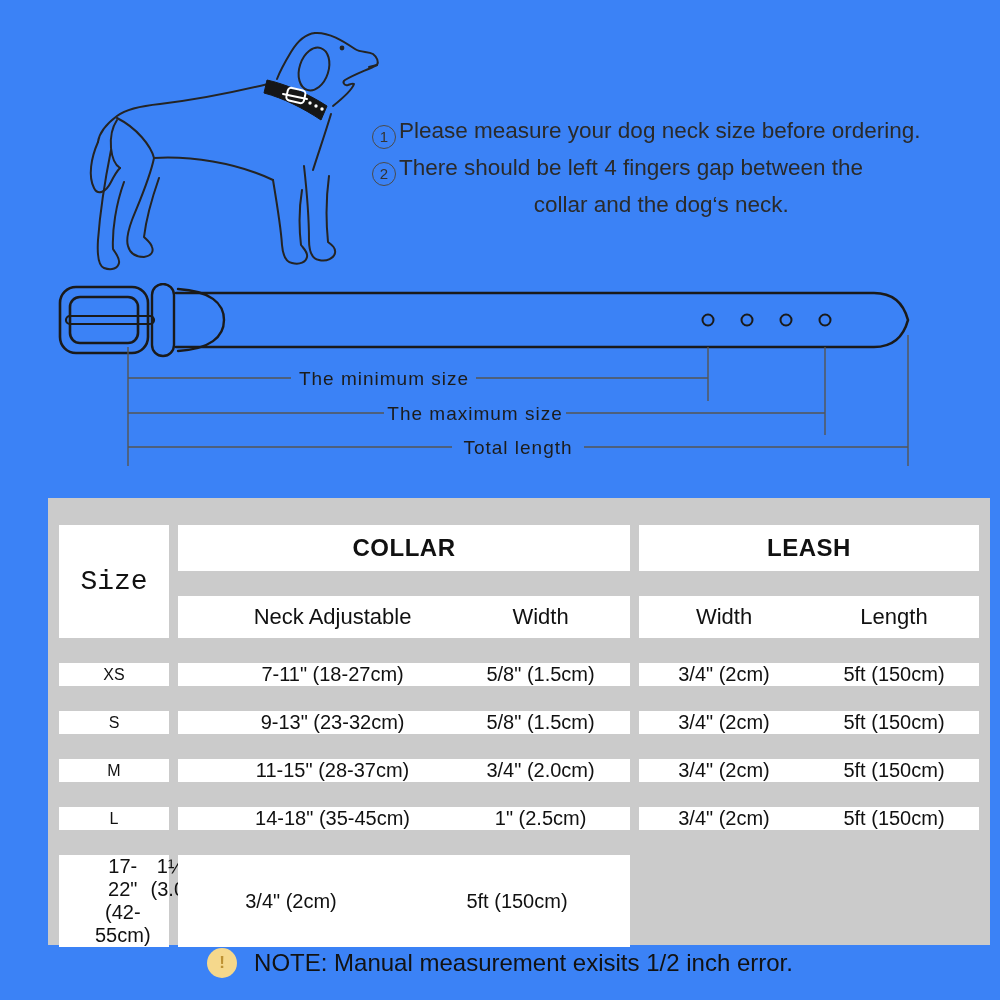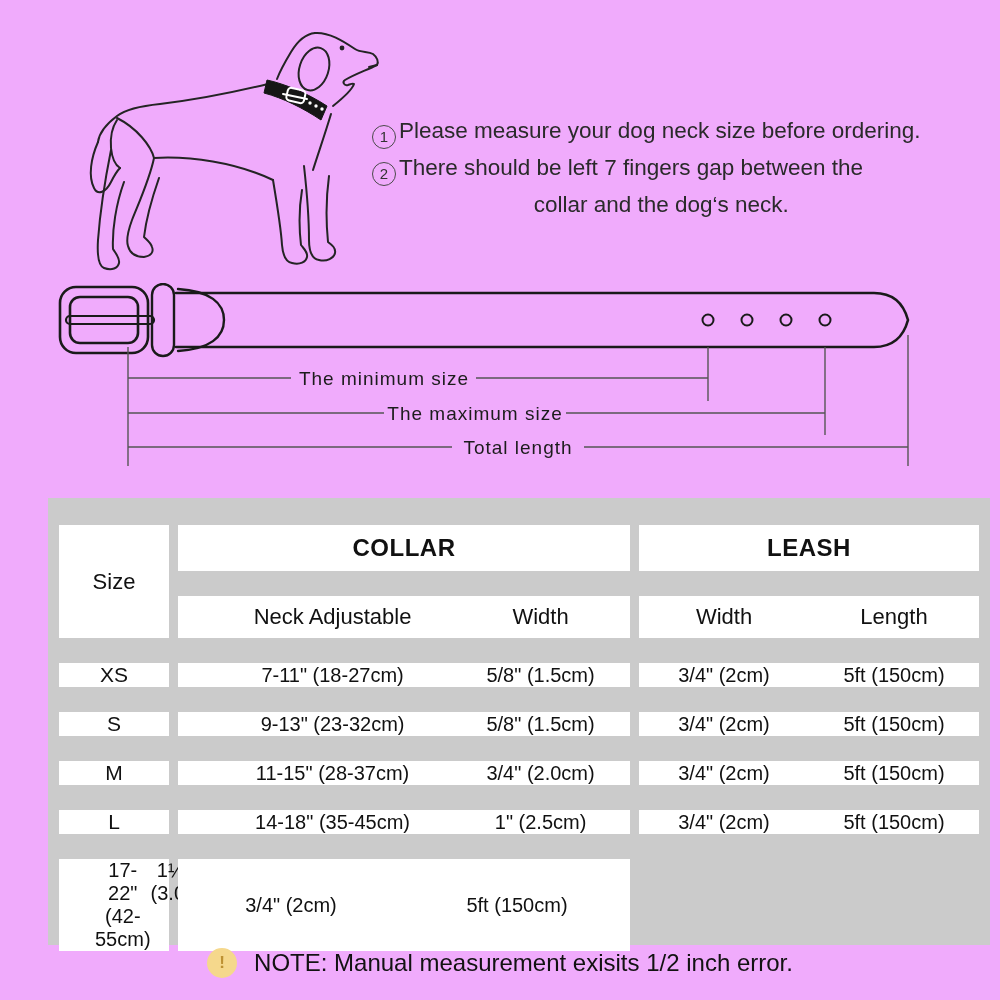--- a/index.html
+++ b/index.html
@@ -1,43 +1,43 @@
 <!DOCTYPE html>
 <html><head>
 <meta charset="utf-8">
 <style>
   html,body{margin:0;padding:0;background:#fff;}
-  .canvas{position:relative;width:1000px;height:1000px;background:#f0abfc;overflow:hidden;
+  .canvas{position:relative;width:1000px;height:1000px;background:#3b82f6;overflow:hidden;
           font-family:"Liberation Sans",sans-serif;color:#1a1a1a;}
   svg{display:block;}
 
   
   .instructions{position:absolute;left:372px;top:112px;font-size:22.5px;line-height:37px;color:#2a2a2a;}
   .instr-line{white-space:nowrap;}
   .num-circle{display:inline-flex;align-items:center;justify-content:center;width:24px;height:24px;
               box-sizing:border-box;border:1.6px solid #4a4a4a;border-radius:50%;font-size:15px;
               margin-right:3px;vertical-align:-4px;color:#333;}
   .instr-cont{padding-left:30px;text-align:center;}
 
   
   .size-table{position:absolute;left:48px;top:498px;width:942px;height:447px;background:#cbcbcb;
               box-sizing:border-box;padding:11px;display:grid;gap:9px;
               grid-template-columns:110px 452px 1fr;
               grid-template-rows:62px 58px repeat(5,1fr);}
   .cell{background:#fff;display:flex;align-items:center;justify-content:center;font-size:20px;color:#111;margin-top:16px;}
-  .size-head{grid-row:1/3;font-size:22px;}
+  .size-head{grid-row:1/3;font-size:28px;font-family:Liberation Mono, monospace;}
   .group-head{font-weight:bold;font-size:24px;letter-spacing:.5px;}
   .split{display:flex;width:100%;}
   .split span{display:block;text-align:center;}
   .collar-cell .s1{width:57%;padding-left:36px;}
   .collar-cell .s2{width:43%;}
   .leash-cell .s1{width:50%;}
   .leash-cell .s2{width:50%;}
   .sub-head span{font-size:22px;}
-  .size-cell{font-size:21px;}
+  .size-cell{font-size:16px;}
 
   
   .note{position:absolute;left:0;right:0;top:948px;display:flex;align-items:center;justify-content:center;gap:17px;}
   .note-icon{width:30px;height:30px;border-radius:50%;display:flex;align-items:center;justify-content:center;
              font-weight:bold;font-size:17px;}
   .note-text{font-size:24px;color:#121212;}
 
   
   .dim-label{font-family:"Liberation Sans",sans-serif;font-size:19px;letter-spacing:1px;fill:#1c1c1c;}
 </style>
@@ -71,21 +71,21 @@
       <circle cx="261" cy="88" r="1.7" fill="#ffffff"></circle>
       <circle cx="267" cy="91" r="1.7" fill="#ffffff"></circle>
     </g>
   </svg>
 
   <div class="instructions">
     <div class="instr-line">
       <span class="num-circle">1</span><span>Please measure your dog neck size before ordering.</span>
     </div>
     <div class="instr-line">
-      <span class="num-circle">2</span><span>There should be left 7 fingers gap between the</span>
+      <span class="num-circle">2</span><span>There should be left 4 fingers gap between the</span>
     </div>
     <div class="instr-line instr-cont">collar and the dog‘s neck.</div>
   </div>
 
   <svg style="position:absolute;left:48px;top:283px;" width="912" height="205" viewBox="0 0 912 205">
     <g fill="none" stroke="#1a1a1a" stroke-width="2.6" stroke-linecap="round" stroke-linejoin="round">
       <path d="M128 10 H826 C846 10 856 22 860 37 C856 52 846 64 826 64 H128"></path>
       <rect x="12" y="4" width="88" height="66" rx="16"></rect>
       <rect x="22" y="14" width="68" height="46" rx="10"></rect>
       <rect x="18" y="33" width="88" height="8" rx="4" stroke-width="2.2"></rect>

